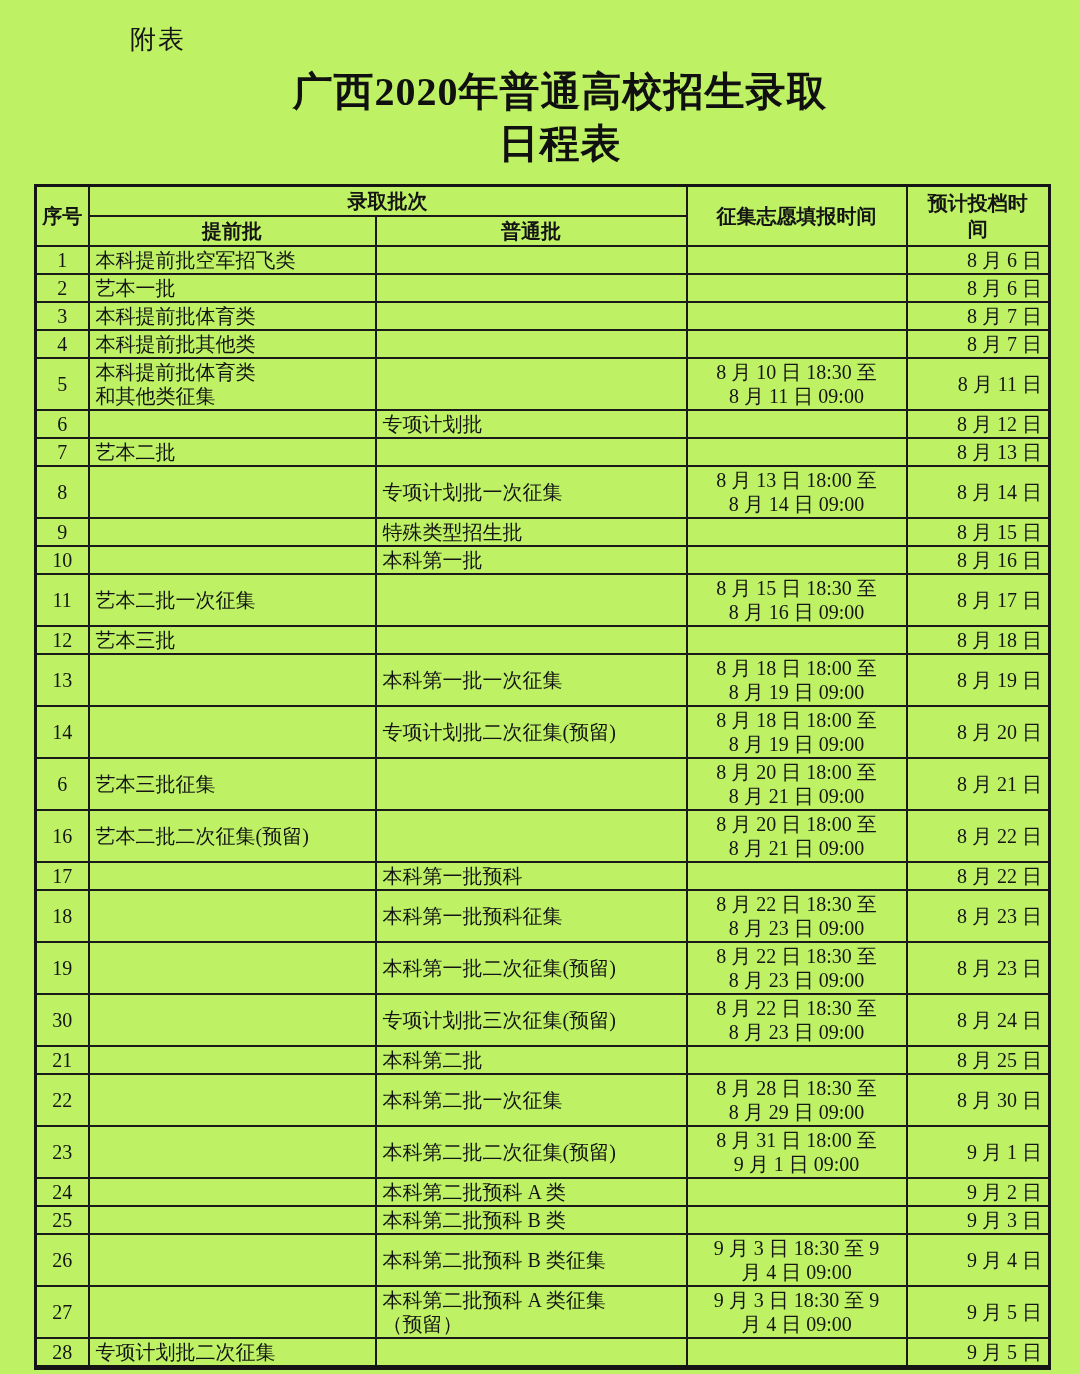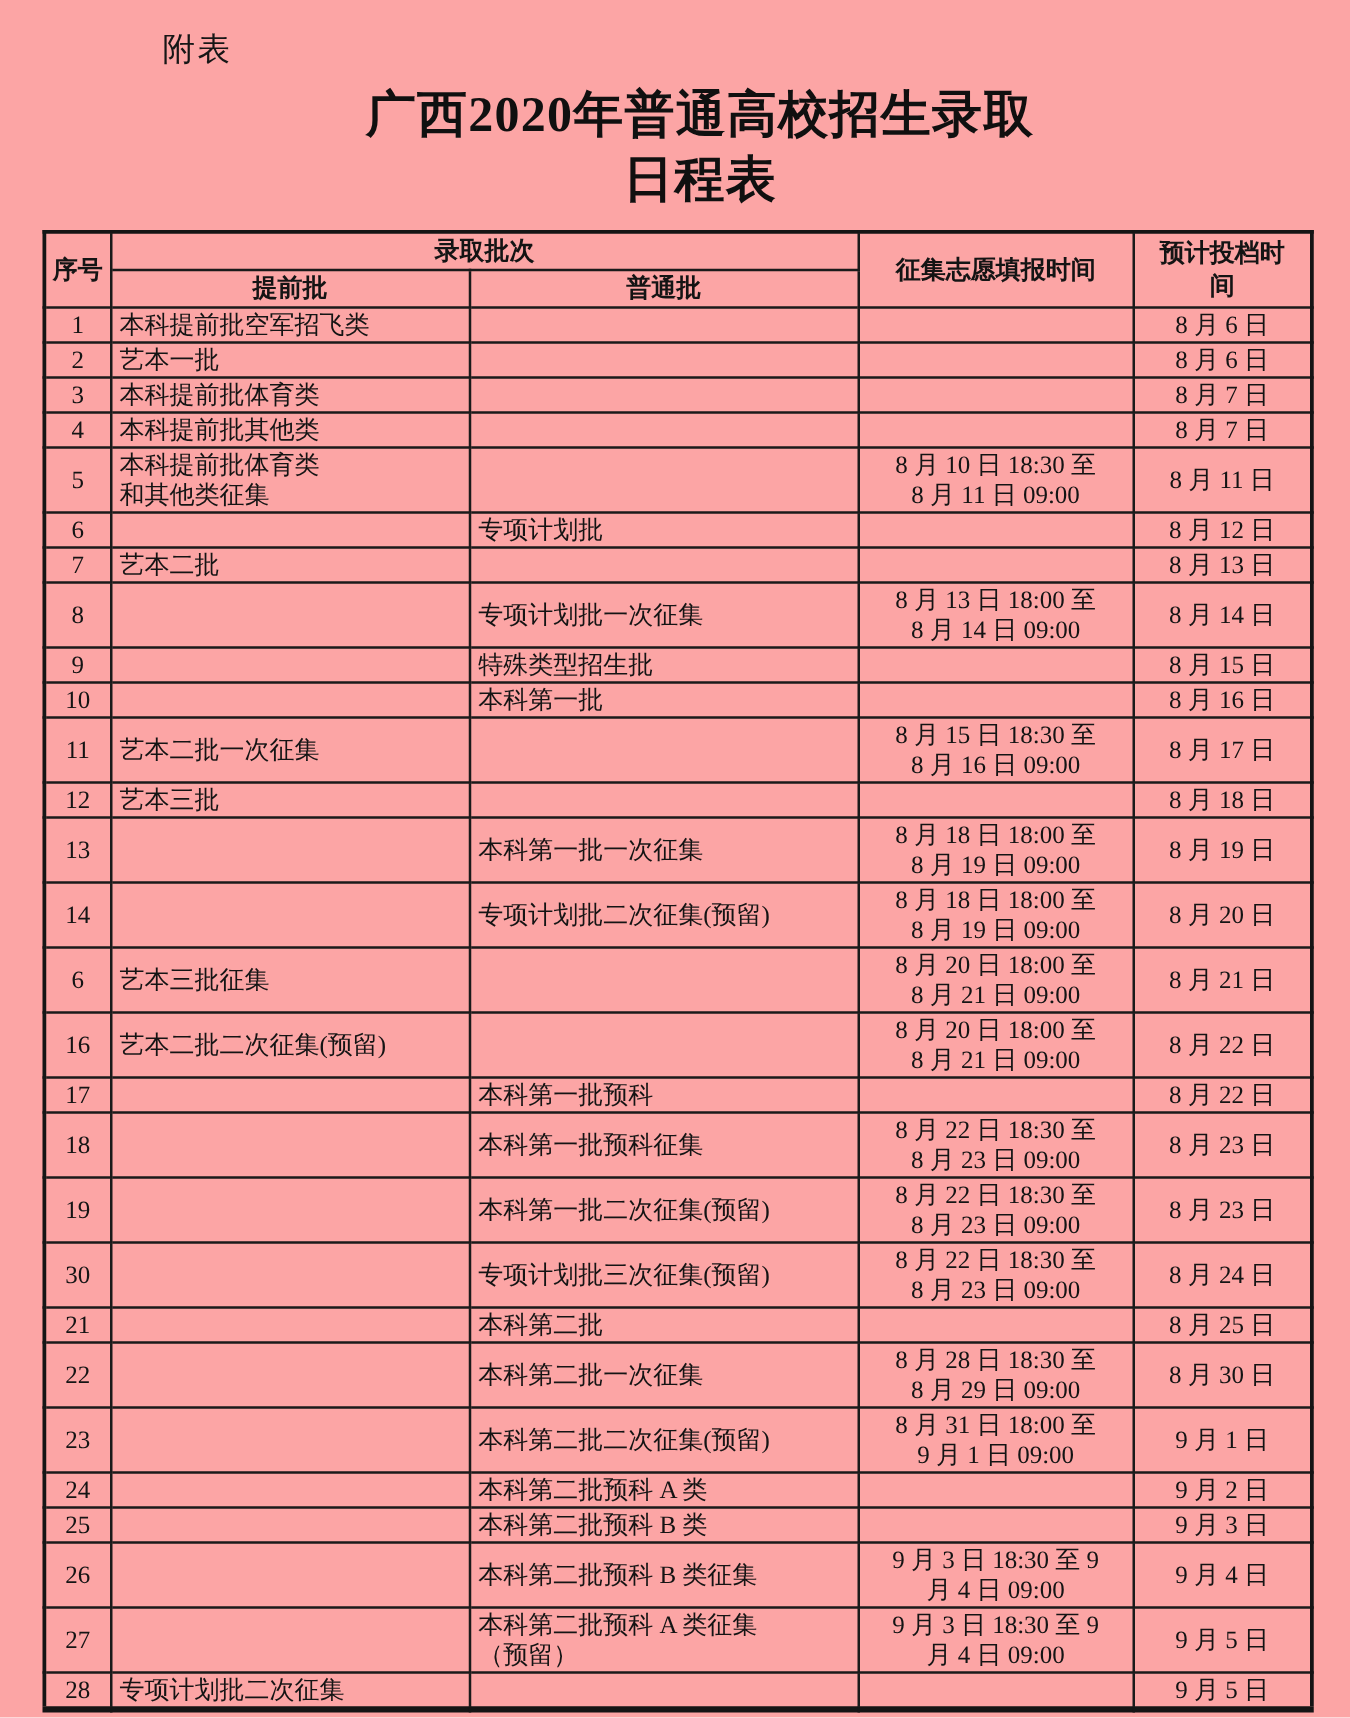--- a/index.html
+++ b/index.html
@@ -6,21 +6,21 @@
   html, body {
     width: 1080px;
     background: #ffffff;
     font-family: "Liberation Serif", "DejaVu Serif", serif;
     color: #111111;
   }
   .page {
     position: relative;
     width: 1080px;
     height: 1374px;
-    background: #fca5a5;
+    background: #bef264;
     overflow: hidden;
     text-decoration: underline;
   }
   .annotation {
     position: absolute;
     left: 130px;
     top: 22px;
     font-size: 26px;
     letter-spacing: 2px;
     color: #161616;
@@ -62,21 +62,21 @@
     font-weight: bold;
     text-align: center;
     height: 30px;
     line-height: 26px;
     padding: 1px 4px;
   }
   td.col-seq      { text-align: center; }
   td.col-early    { text-align: left; padding-left: 10px; margin-top: 37px; }
   td.col-regular  { text-align: left; padding-left: 10px; margin-top: 32px; }
   td.col-volunteer{ text-align: center; margin-top: 12px; }
-  td.col-expected { text-align: center; border-radius: 10px; }
+  td.col-expected { text-align: right; border-radius: 10px; }
 </style>
 </head>
 <body>
 
 <div class="page">
 
   <div class="annotation">附表</div>
 
   <div class="title-block">
     <div class="title-line">广西2020年普通高校招生录取</div>

